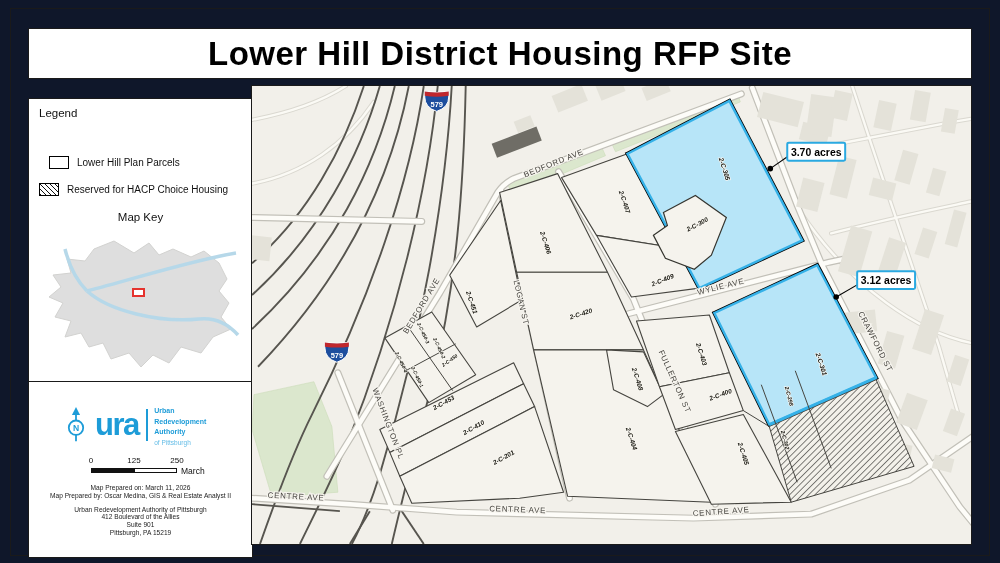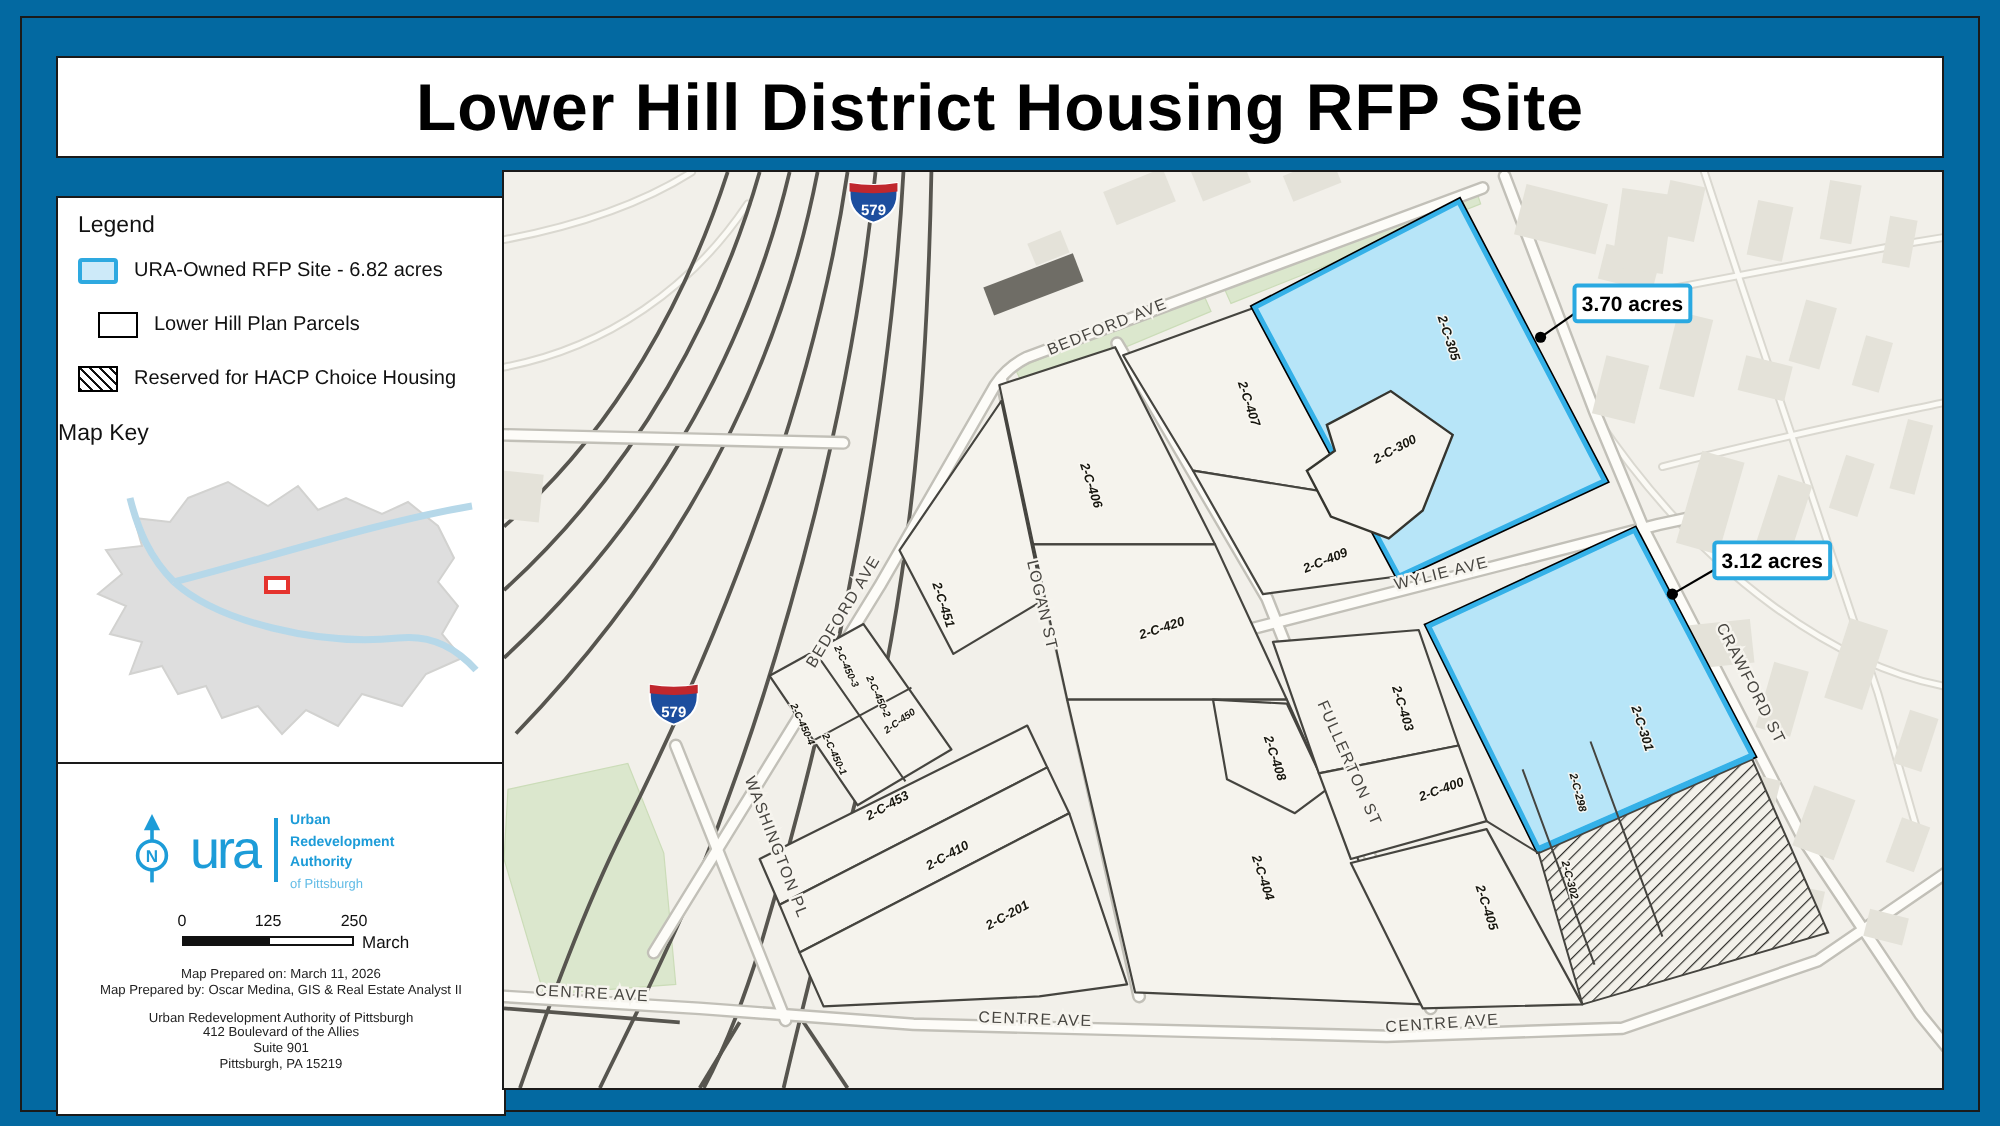--- a/index.html
+++ b/index.html
@@ -1,34 +1,34 @@
 <!DOCTYPE html>
 <html><head>
 <meta charset="utf-8">
 <style>
   html,body{margin:0;padding:0;background:#888;}
-  .page{position:relative;width:1000px;height:563px;background:#0369a1;font-family:"Liberation Sans",sans-serif;overflow:hidden;}
+  .page{position:relative;width:1000px;height:563px;background:#0f172a;font-family:"Liberation Sans",sans-serif;overflow:hidden;}
   .outer-frame{position:absolute;left:10px;top:8px;width:978px;height:546px;border:1.5px solid #1a1a1a;}
   .title-box{position:absolute;left:28px;top:28px;width:944px;height:51px;border:1.3px solid #1a1a1a;display:flex;align-items:center;justify-content:center;box-sizing:border-box;background:#fff;}
   .title-box h1{margin:0;font-size:33px;font-weight:700;color:#000;letter-spacing:0.5px;}
   .left-col{position:absolute;left:28px;top:98px;width:225px;height:540px;}
   .legend-box{position:absolute;left:0;top:0;width:225px;height:284px;border:1.2px solid #1a1a1a;box-sizing:border-box;background:#fff;}
   .credits-box{position:absolute;left:0;top:283px;width:225px;height:177px;border:1.2px solid #1a1a1a;box-sizing:border-box;background:#fff;}
   .legend-heading{position:absolute;left:10px;top:8px;font-size:11.5px;color:#111;}
   .legend-row{position:absolute;left:10px;display:flex;align-items:center;gap:8px;}
   .legend-row .lbl{font-size:10px;color:#111;white-space:nowrap;}
   .sw{width:20px;height:13px;box-sizing:border-box;flex:0 0 auto;}
   .sw-rfp{background:#cdeaf9;border:2px solid #2ea9e0;border-radius:2px;}
   .sw-parcel{background:#fff;border:1.7px solid #000;}
   .sw-hatch{background:repeating-linear-gradient(45deg,#111 0,#111 1px,#fff 1px,#fff 3.6px);border:1.4px solid #000;}
-  .mapkey-heading{position:absolute;left:0;top:112px;width:100%;text-align:left;font-size:11.5px;color:#111;}
+  .mapkey-heading{position:absolute;left:0;top:112px;width:100%;text-align:center;font-size:11.5px;color:#111;}
   .mapkey-svg{position:absolute;left:10px;top:128px;}
   
   .logo-row{position:absolute;left:38px;top:22px;display:flex;align-items:center;}
-  .ura-word{font-size:27px;font-weight:400;color:#1d9cd8;letter-spacing:-1.5px;line-height:26px;margin-left:10px;text-align:center;}
+  .ura-word{font-size:31px;font-weight:700;color:#1d9cd8;letter-spacing:-1.5px;line-height:26px;margin-left:10px;text-align:center;}
   .logo-div{width:2.5px;height:32px;background:#1d9cd8;margin-left:7px;}
   .org-lines{margin-left:6px;line-height:7.6px;}
   .org-lines .b{font-size:7px;font-weight:700;color:#1d9cd8;}
   .org-lines .s{font-size:6.5px;color:#63bce6;}
   .scalebar{position:absolute;left:0;top:74px;width:100%;height:26px;}
   .sb-num{position:absolute;top:0;font-size:8px;color:#111;transform:translateX(-50%);}
   .sb-seg{position:absolute;top:12px;height:5px;width:43px;box-sizing:border-box;}
   .sb-black{left:62px;background:#111;border:1px solid #111;}
   .sb-white{left:105px;background:#fff;border:1px solid #111;}
   .sb-feet{position:absolute;left:152px;top:10px;font-size:8.5px;color:#111;}
@@ -55,24 +55,20 @@
 <div class="page">
   <div class="outer-frame"></div>
 
   <div class="title-box">
     <h1>Lower Hill District Housing RFP Site</h1>
   </div>
 
   <div class="left-col">
     <div class="legend-box">
       <div class="legend-heading">Legend</div>
-      <div class="legend-row" style="top:30px;">
-        <span class="sw sw-rfp"></span>
-        <span class="lbl">URA-Owned RFP Site - 6.82 acres</span>
-      </div>
       <div class="legend-row" style="top:57px;margin-left:10px;">
         <span class="sw sw-parcel"></span>
         <span class="lbl">Lower Hill Plan Parcels</span>
       </div>
       <div class="legend-row" style="top:84px;text-align:center;">
         <span class="sw sw-hatch"></span>
         <span class="lbl">Reserved for HACP Choice Housing</span>
       </div>
       <div class="mapkey-heading">Map Key</div>
       <svg class="mapkey-svg" width="203" height="148" viewBox="0 0 203 148">

